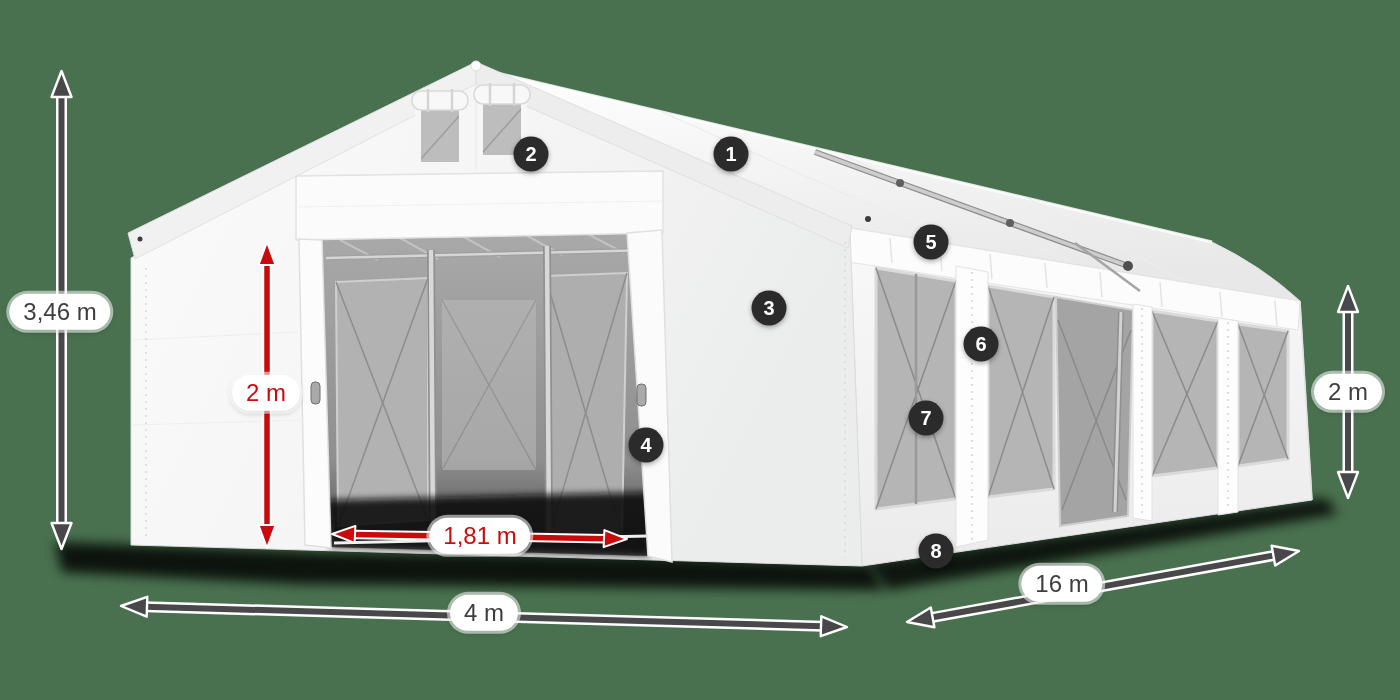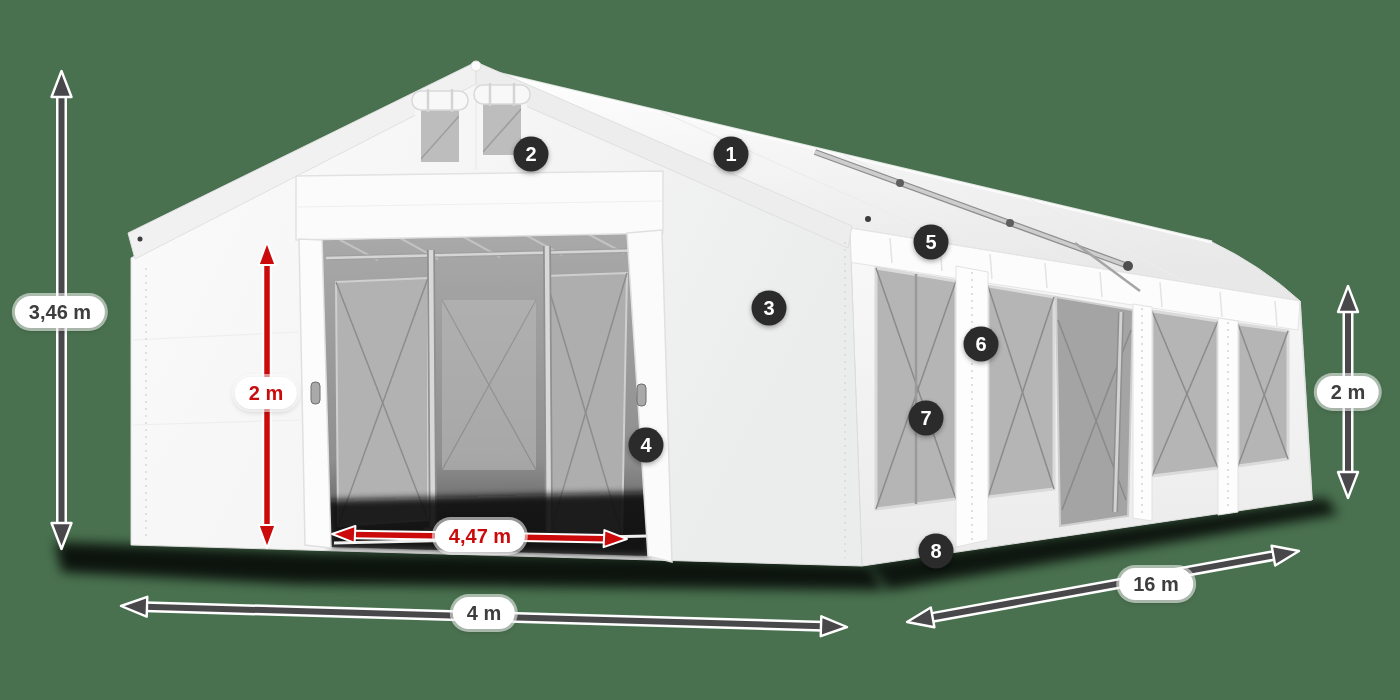--- a/index.html
+++ b/index.html
@@ -6,21 +6,21 @@
   .stage{
     position:relative;width:1400px;height:700px;overflow:hidden;
     background:var(--background,#49714F);
     font-family:"Liberation Sans",sans-serif;
   }
   .stage svg{position:absolute;left:0;top:0;}
   
   .pill{
     position:absolute;transform:translate(-50%,-50%);
     background:#fff;border-radius:18px;padding:5px 14px;
-    font-size:20px;font-weight:bold;line-height:1.1;white-space:nowrap;
+    font-size:24px;font-weight:normal;line-height:1.1;white-space:nowrap;
     color:var(--label-text-dark,#3E3E3E);
     box-shadow:0 0 0 3px rgba(255,255,255,.55),0 2px 6px rgba(0,0,0,.25);
   }
   .pill.red{color:var(--accent-red,#CB0B0B);}
   
   .badge{
     position:absolute;transform:translate(-50%,-50%);
     width:35px;height:35px;border-radius:50%;
     background:var(--badge-bg,#2B2B2B);color:#fff;
     font-size:20px;font-weight:bold;
@@ -272,23 +272,23 @@
     <g class="arrow red">
       <line class="casing" x1="353" y1="534.4" x2="606" y2="538.7"></line>
       <line class="main" x1="353" y1="534.4" x2="606" y2="538.7"></line>
       <polygon points="332,534 354.6,542.9 355.4,525.9"></polygon>
       <polygon points="627,539 603.6,547.1 604.4,530.1"></polygon>
     </g>
   </svg>
 
   <div class="pill" style="left:60px;top:312px">3,46 m</div>
   <div class="pill red" style="left:266px;top:393px">2 m</div>
-  <div class="pill red" style="left:480px;top:536px">4,47 m</div>
+  <div class="pill red" style="left:480px;top:536px">1,81 m</div>
   <div class="pill" style="left:484px;top:613px">4 m</div>
-  <div class="pill" style="left:1156px;top:584px">16 m</div>
+  <div class="pill" style="left:1062px;top:584px">16 m</div>
   <div class="pill" style="left:1348px;top:392px">2 m</div>
 
   <div class="badge" style="left:731px;top:154px">1</div>
   <div class="badge" style="left:531px;top:154px">2</div>
   <div class="badge" style="left:769px;top:308px">3</div>
   <div class="badge" style="left:646px;top:445px">4</div>
   <div class="badge" style="left:931px;top:242px">5</div>
   <div class="badge" style="left:981px;top:344px">6</div>
   <div class="badge" style="left:926px;top:418px">7</div>
   <div class="badge" style="left:936px;top:551px">8</div>

